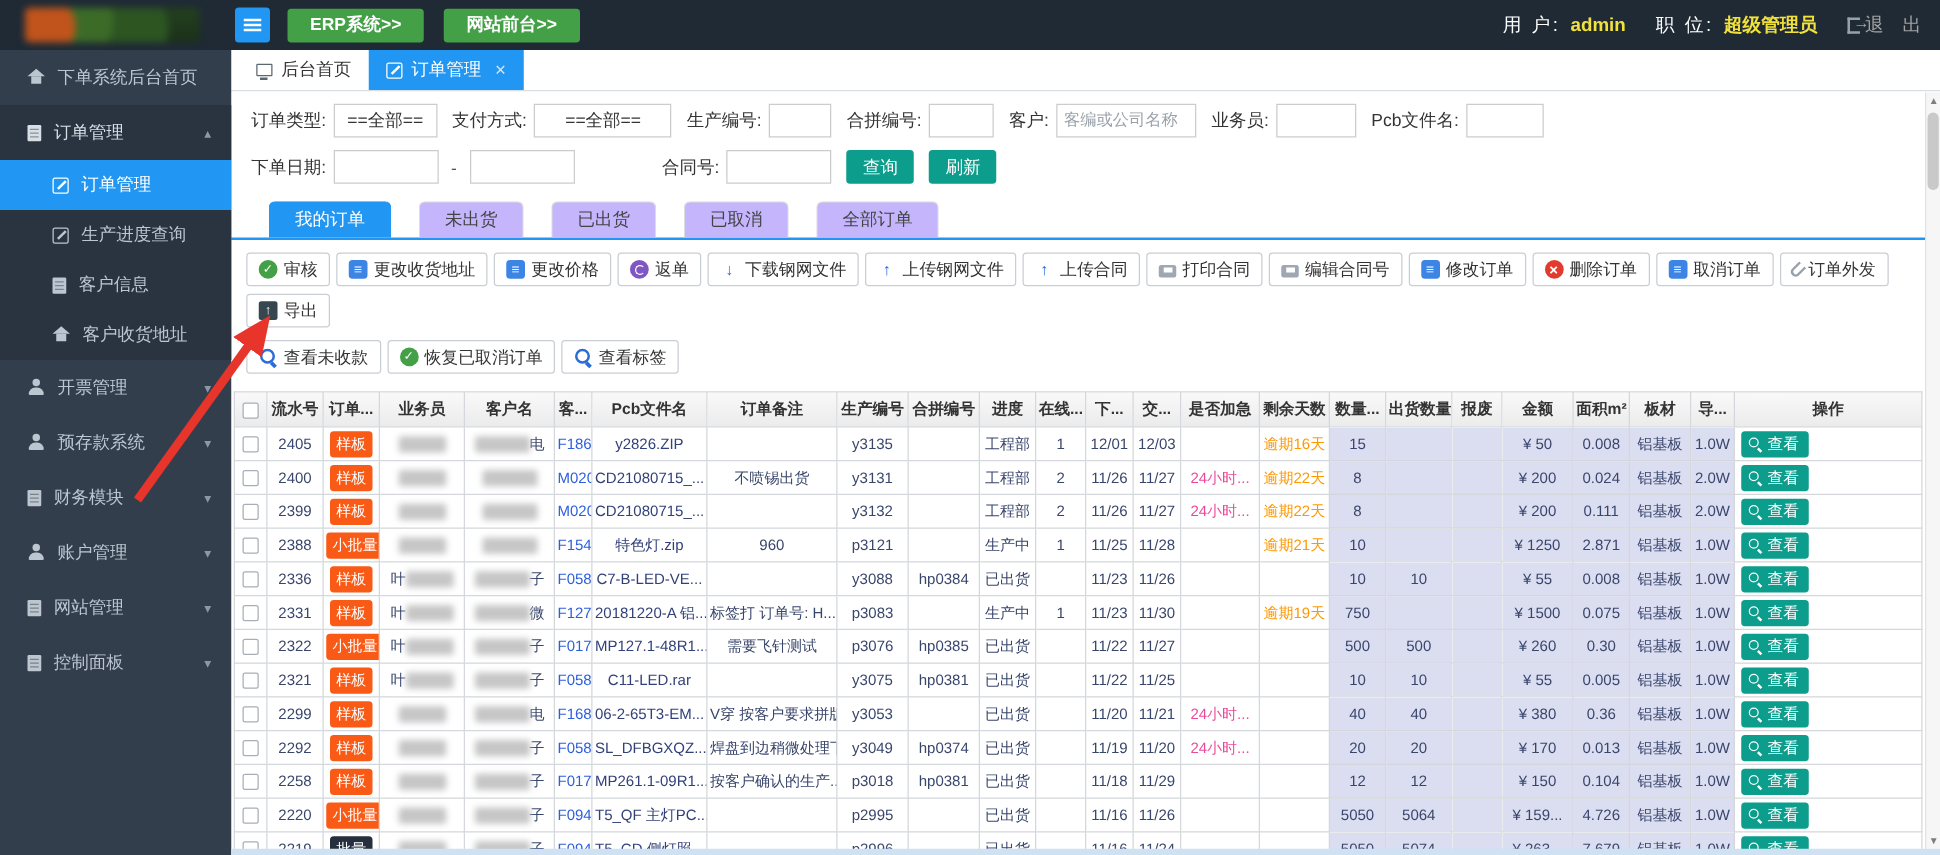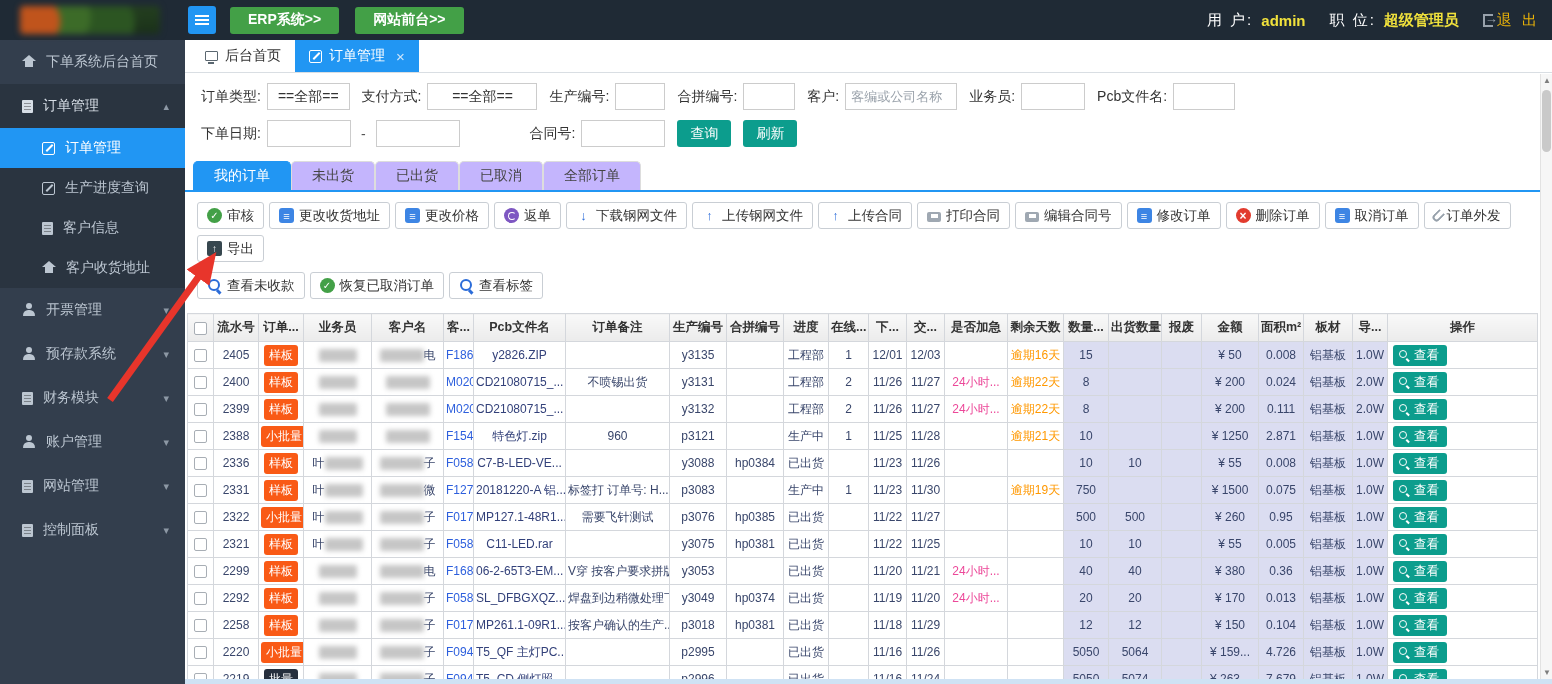--- a/index.html
+++ b/index.html
@@ -16,21 +16,21 @@
       linear-gradient(#24401f,#1b311a);
     filter: blur(3px); }
   .hamburger { width:28px; height:28px; background:#2196f3; border:none; border-radius:3px;
     display:inline-flex; align-items:center; justify-content:center; margin-right:14px; cursor:pointer; }
   .hamburger .bars { width:14px; height:2px; background:#fff; box-shadow:0 -4px 0 #fff, 0 4px 0 #fff; }
   .tb-green { background:#43a047; color:#fff; border:none; border-radius:3px; height:27px;
     padding:0 18px; font-size:14px; font-weight:bold; margin-right:16px; cursor:pointer; }
   .tb-right { margin-left:auto; display:flex; align-items:center; gap:8px; font-size:15px; color:#fff; }
   .tb-right .lbl { color:#fff; letter-spacing:2px; }
   .tb-right .val { color:#f0e13c; font-weight:bold; margin-right:16px; }
-  .logout { display:flex; align-items:center; gap:4px; color:#eab308; cursor:pointer; letter-spacing:3px; }
+  .logout { display:flex; align-items:center; gap:4px; color:#a3a3a3; cursor:pointer; letter-spacing:3px;font-family:Liberation Mono, monospace; }
   .logout-icon { width:10px; height:13px; border:2px solid #98a1ab; border-right:none; position:relative; display:inline-block; }
   .logout-icon::after { content:"\2192"; position:absolute; right:-8px; top:-5px; color:#98a1ab; font-size:13px; }
 
   
   .sidebar { position:absolute; left:0; top:40px; bottom:0; width:185px; background:#333e4d; z-index:4; }
   .sbi { display:flex; align-items:center; gap:10px; color:#bcc6d1; font-size:14px; cursor:pointer; position:relative; }
   .sbi.lvl0 { height:44px; padding-left:22px; }
   .sbi.lvl1 { height:40px; padding-left:42px; font-size:14px; }
   .sbi.dark, .sbi.lvl1 { background:#2a3440; }
   .sbi.dark { color:#d7dee6; }
@@ -55,27 +55,27 @@
   .tab .close { margin-left:4px; color:#cfe6fb; font-size:15px; }
   .monitor-icon { width:13px; height:10px; border:1.5px solid #5b6770; border-radius:1px; position:relative; display:inline-block; }
   .monitor-icon::after { content:""; position:absolute; left:2px; bottom:-3.5px; width:6px; height:2px; background:#5b6770; }
   .tab.active .mi-pencil { color:#fff; }
 
   
   .filters { padding:10px 8px 0 16px; font-size:14px; color:#333; }
   .frow { display:flex; align-items:center; margin-bottom:10px; flex-wrap:nowrap; }
   .frow .flabel { margin-right:6px; white-space:nowrap; }
   .sel { border:1px solid #ccc; height:27px; display:inline-flex; align-items:center; justify-content:center; padding:0 10px; margin-right:12px; min-width:74px; cursor:pointer; background:#fff; }
-  .fin { border:1px solid #ccc; height:27px; margin-right:12px; padding:0 5px; font-size:13px; font-family:Liberation Serif, serif; }
+  .fin { border:1px solid #ccc; height:27px; margin-right:12px; padding:0 5px; font-size:13px; font-family:Liberation Mono, monospace; }
   .fin::placeholder { color:#9aa2ab; }
   .teal-btn { background:#0c9d8d; color:#fff; border:none; border-radius:3px; height:27px; padding:0 13px; font-size:14px; margin-right:12px; cursor:pointer; }
   .dash { margin:0 10px 0 -2px; color:#555; }
 
   
-  .order-tabs { display:flex; gap:0; padding:4px 0 0 8px; border-bottom:2px solid #2196f3; margin-top:2px; }
+  .order-tabs { display:flex; gap:22px; padding:4px 0 0 30px; border-bottom:2px solid #2196f3; margin-top:2px; }
   .otab { height:29px; padding:0 20px; display:flex; align-items:center; font-size:14px; color:#444;
     background:#c4b5fd; border:1px solid #ddd; border-bottom:none; border-radius:5px 5px 0 0; cursor:pointer; }
   .otab.active { background:#2196f3; color:#fff; border-color:#2196f3; }
 
   
   .toolbar { padding:10px 8px 0 12px; display:flex; flex-wrap:wrap; }
   .toolbar.r2 { padding-top:4px; }
   .tbtn { display:inline-flex; align-items:center; gap:5px; background:#fff; border:1px solid #c9ced4; border-radius:3px;
     height:27px; padding:0 9px; font-size:13.5px; color:#333; margin:0 5px 6px 0; cursor:pointer; font-family:inherit; }
   .tic { display:inline-flex; align-items:center; justify-content:center; width:15px; height:15px; flex:none; font-style:normal; }
@@ -573,21 +573,21 @@
             <td>已出货</td>
             <td></td>
             <td>11/22</td>
             <td>11/27</td>
             <td class="red"></td>
             <td class="orange"></td>
             <td class="hl">500</td>
             <td class="hl">500</td>
             <td class="hl"></td>
             <td class="hl">¥ 260</td>
-            <td class="hl">0.95</td>
+            <td class="hl">0.30</td>
             <td class="hl">铝基板</td>
             <td class="hl">1.0W</td>
             <td style="text-align: left; padding-left: 5px;"><button class="view-btn">
                 <span class="mag-w"></span>
                 <span>查看</span>
               </button></td>
           </tr>
           <tr>
             <td><span class="cb"></span></td>
             <td>2321</td>

